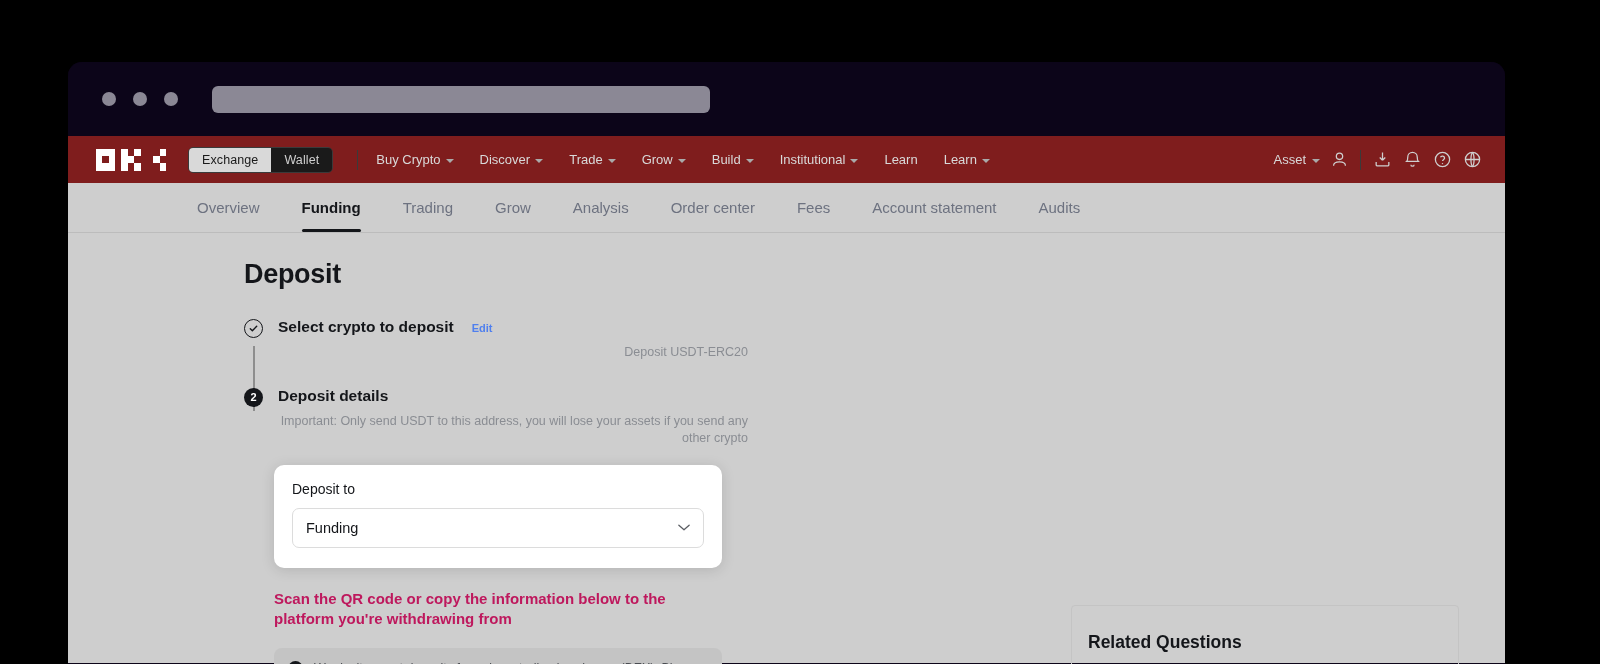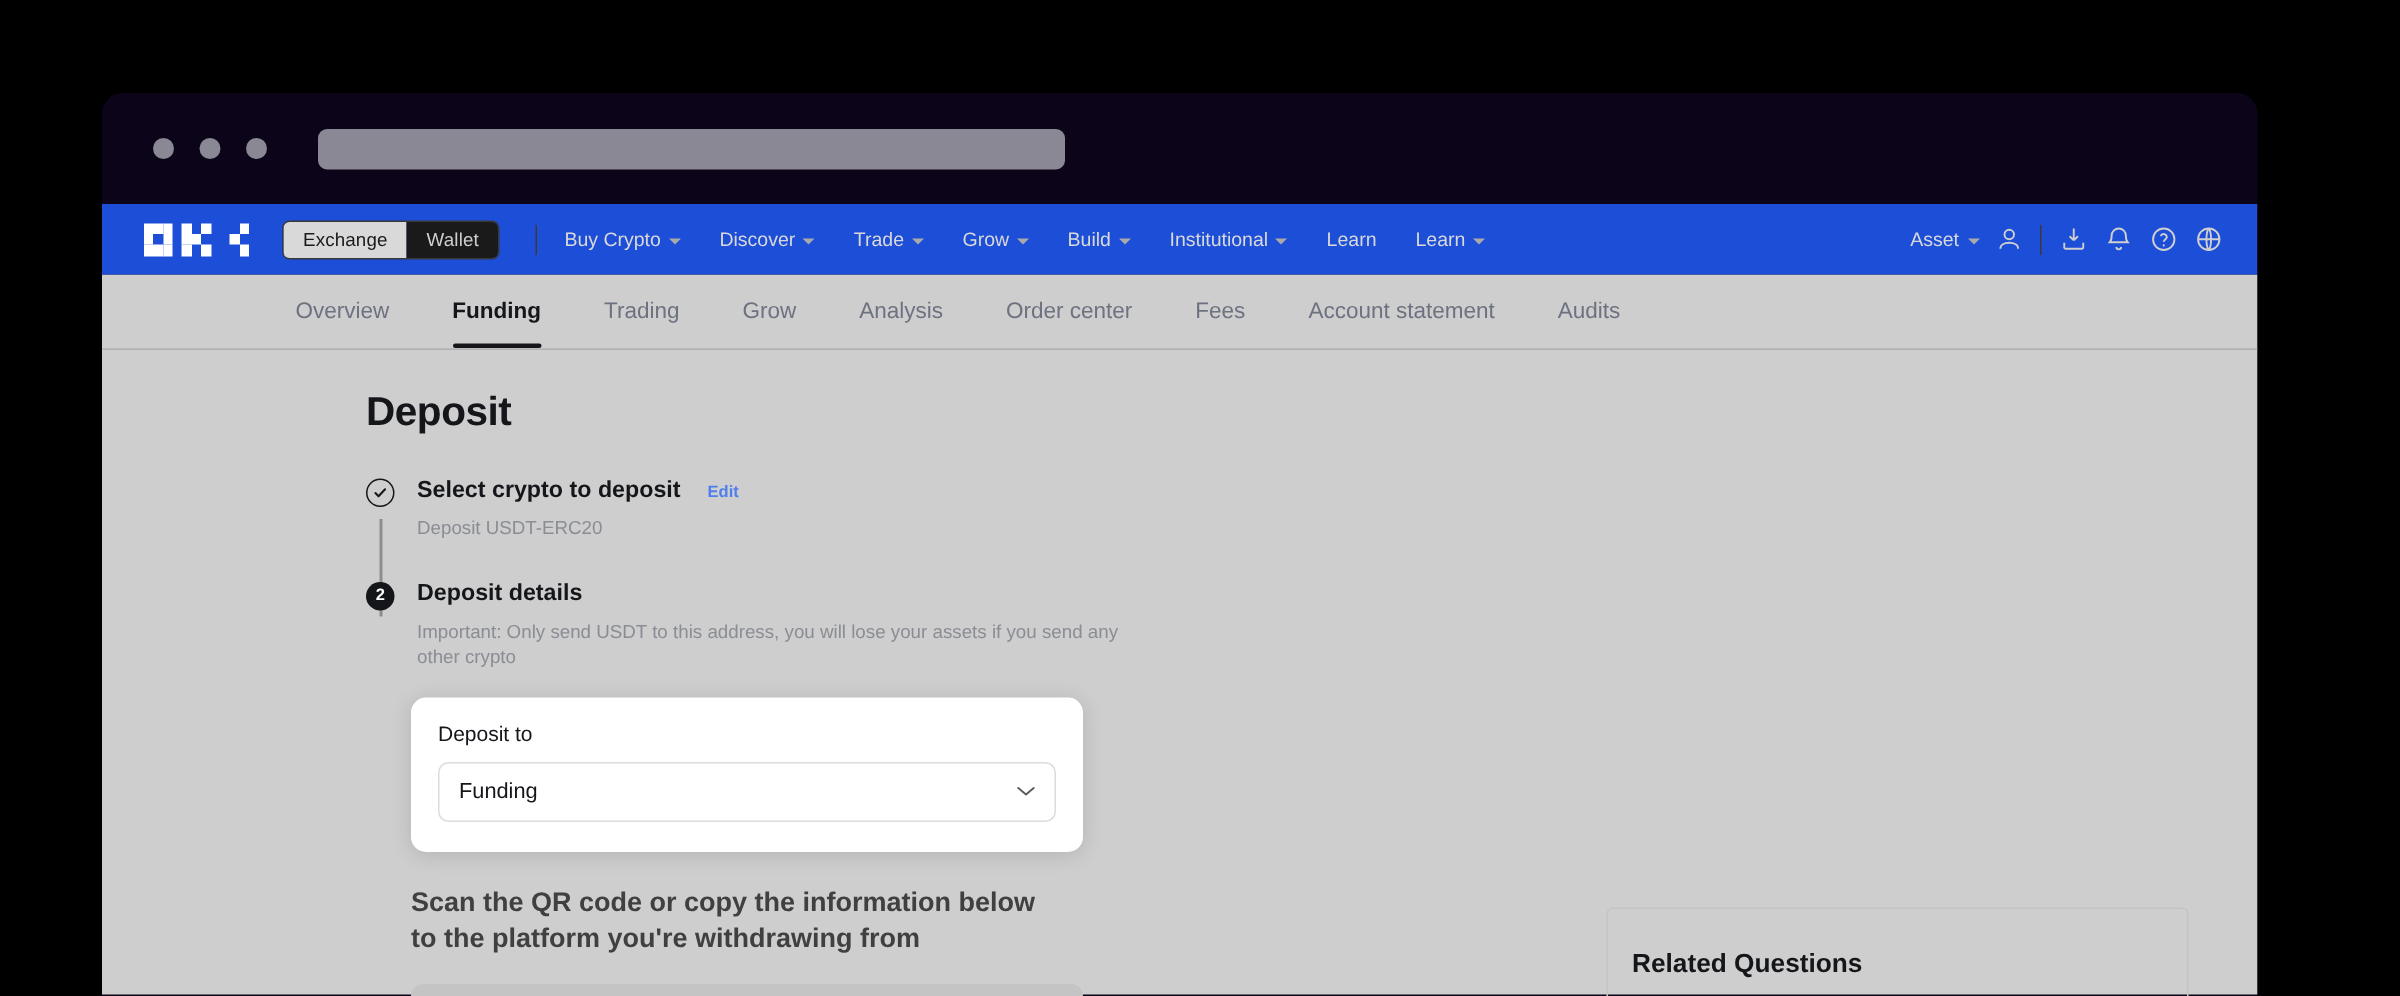--- a/index.html
+++ b/index.html
@@ -41,21 +41,21 @@
   .dot { width: 14px; height: 14px; border-radius: 50%; background: #8b8895; }
   .urlbar {
     width: 498px; height: 27px;
     background: #8b8895;
     border-radius: 6px;
   }
 
   
   .topnav {
     height: 47px;
-    background: #1d4ed8;
+    background: #7f1d1d;
     display: flex;
     align-items: center;
     padding: 0 22px 0 28px;
     position: relative;
   }
   .logo {
     width: 70px; height: 22px;
     display: grid;
     grid-template-columns: repeat(11, 1fr);
     grid-template-rows: repeat(3, 1fr);
@@ -155,21 +155,21 @@
   }
   h1.title {
     font-size: 27px;
     font-weight: bold;
     color: #14161a;
     letter-spacing: -.3px;
     margin-bottom: 28px;
   }
 
   
-  .steps { position: relative; }
+  .steps { position: relative; text-align: right; }
   .stepline {
     position: absolute;
     left: 9px; top: 28px;
     width: 2px; height: 65px;
     background: #8e8e8e;
   }
   .step { position: relative; padding-left: 34px; }
   .step + .step { margin-top: 26px; }
   .bullet {
     position: absolute; left: 0; top: 1px;
@@ -220,22 +220,22 @@
   .select .chev {
     margin-left: auto;
     width: 12px; height: 7px;
   }
 
   
   .scan {
     margin-top: 21px;
     margin-left: 30px;
     width: 430px;
-    font-size: 18px; font-weight: bold;
-    color: #404040; line-height: 1.38;
+    font-size: 15px; font-weight: bold;
+    color: #be185d; line-height: 1.38;
   }
   .scan b { font-weight: bold; }
 
   .notice {
     margin-top: 18px;
     margin-left: 30px;
     width: 448px;
     background: #c4c4c4;
     border-radius: 8px;
     padding: 12px 14px;

